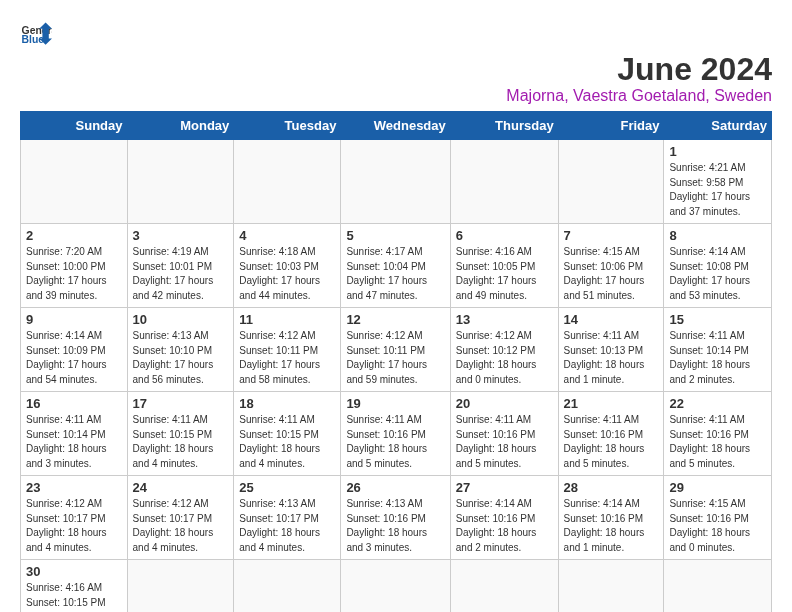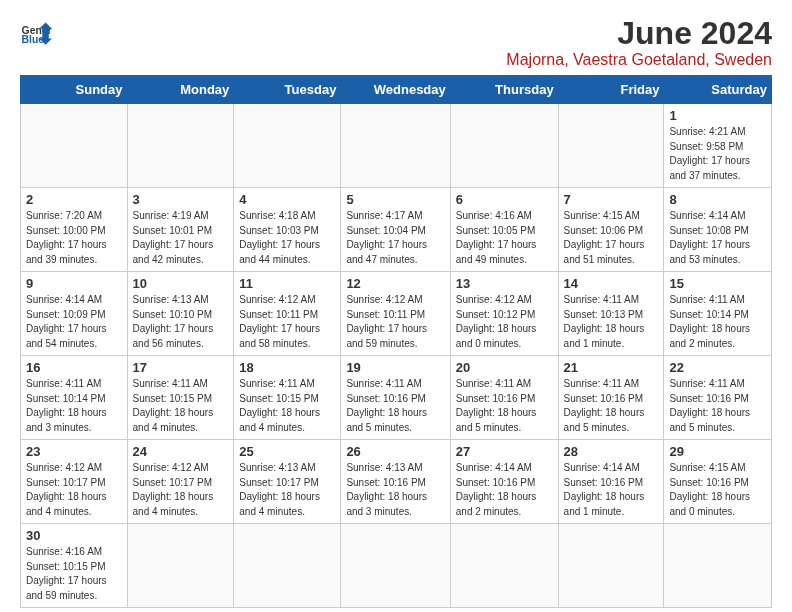--- a/index.html
+++ b/index.html
@@ -26,24 +26,25 @@
       height: 32px;
     }
     .title-section {
       text-align: right;
     }
     .month-title {
       font-size: 32px;
       font-weight: bold;
       color: #333;
       line-height: 1.1;
+      margin-top: 36px;
     }
     .location-title {
       font-size: 16px;
-      color: #b91c1c;
+      color: #a21caf;
       font-weight: normal;
     }
     .calendar-table {
       width: 100%;
       border-collapse: collapse;
       font-size: 10.5px;
     }
     .calendar-table thead th {
       background-color: #1a5fa8;
       color: #fff;

